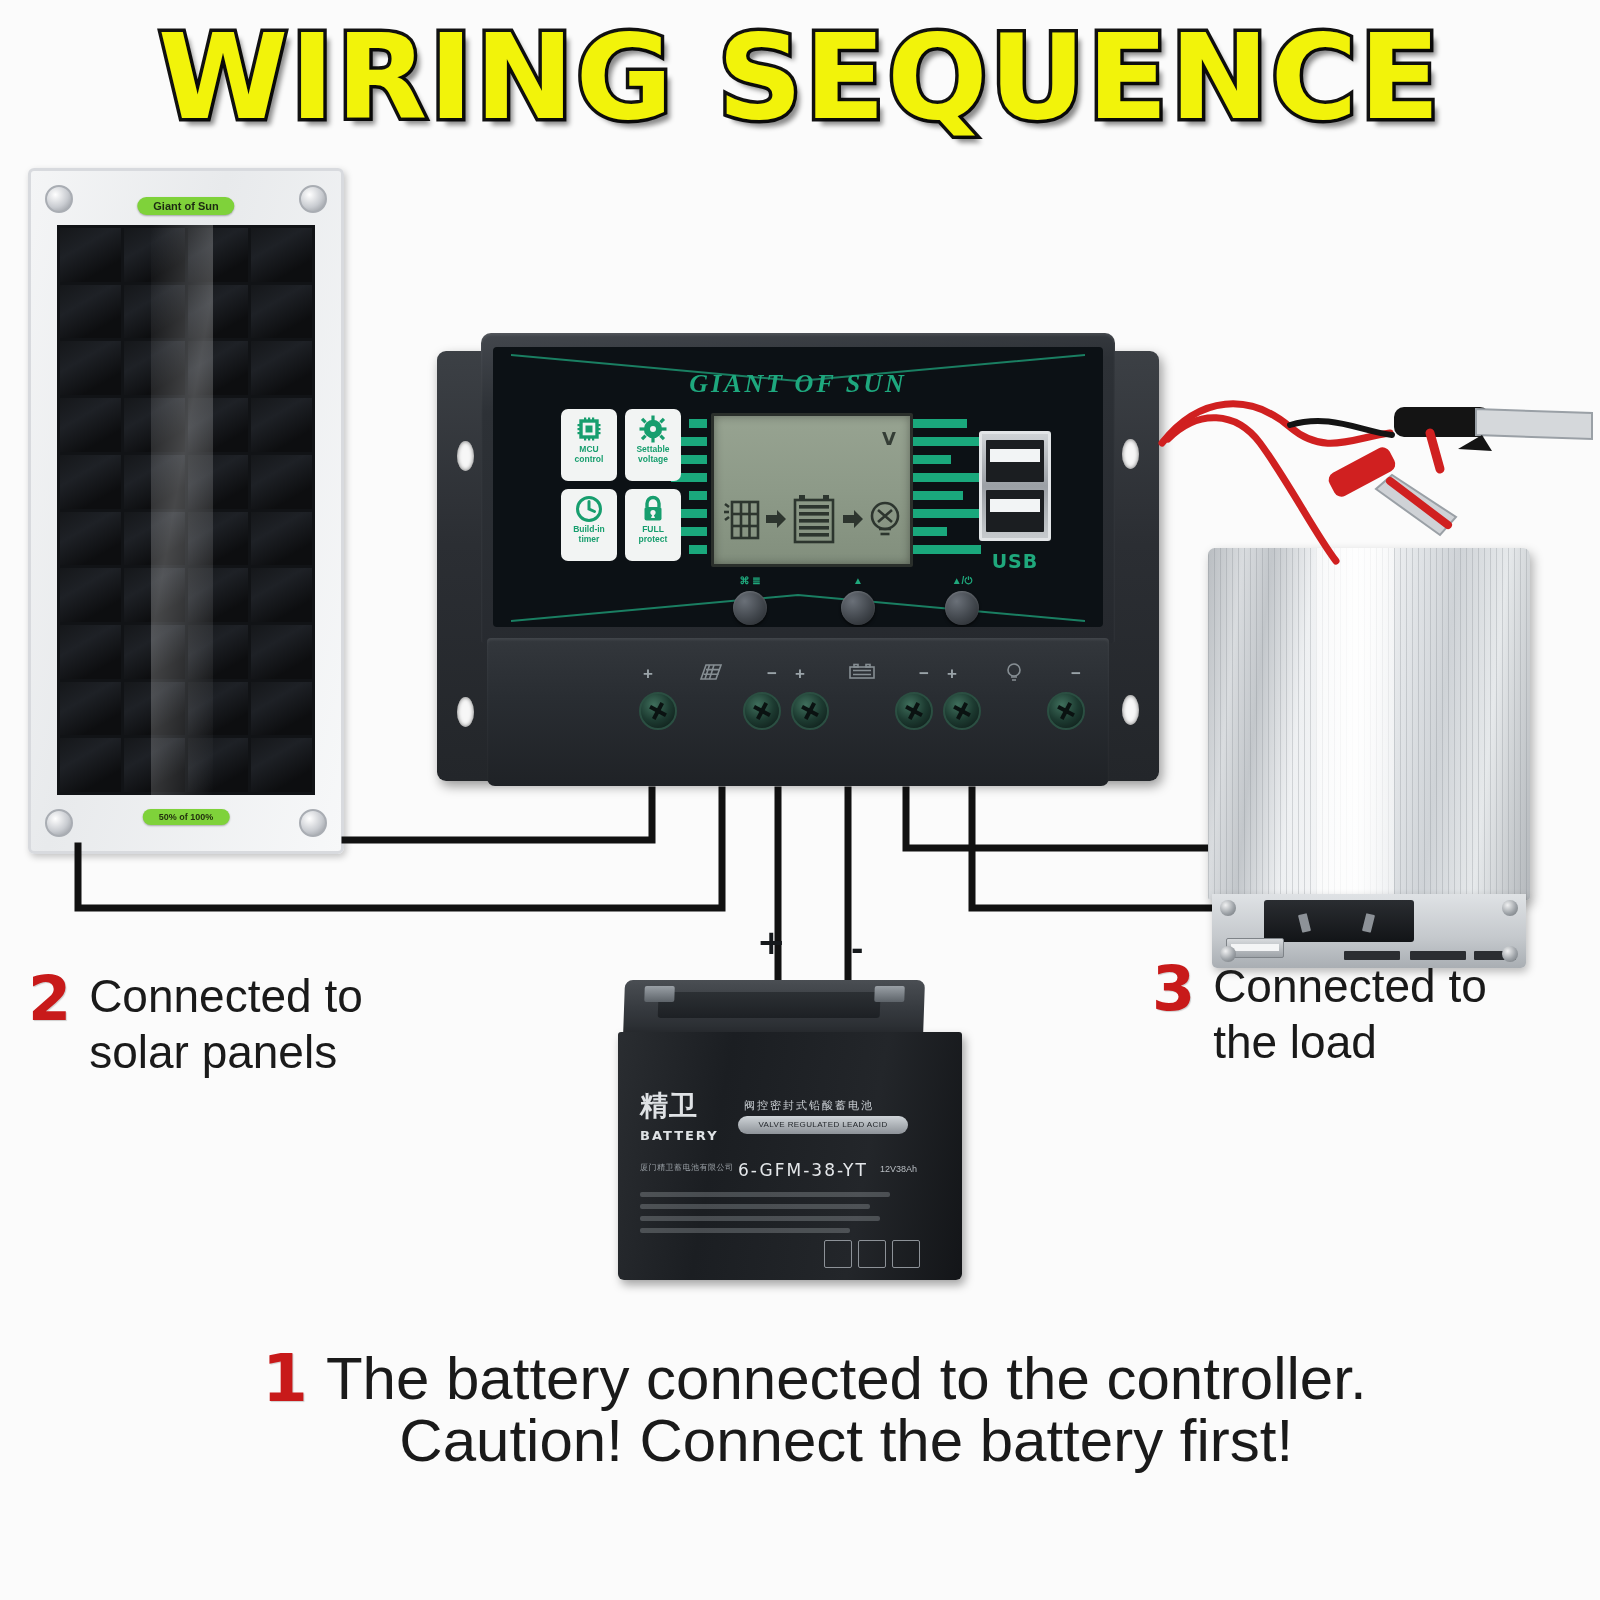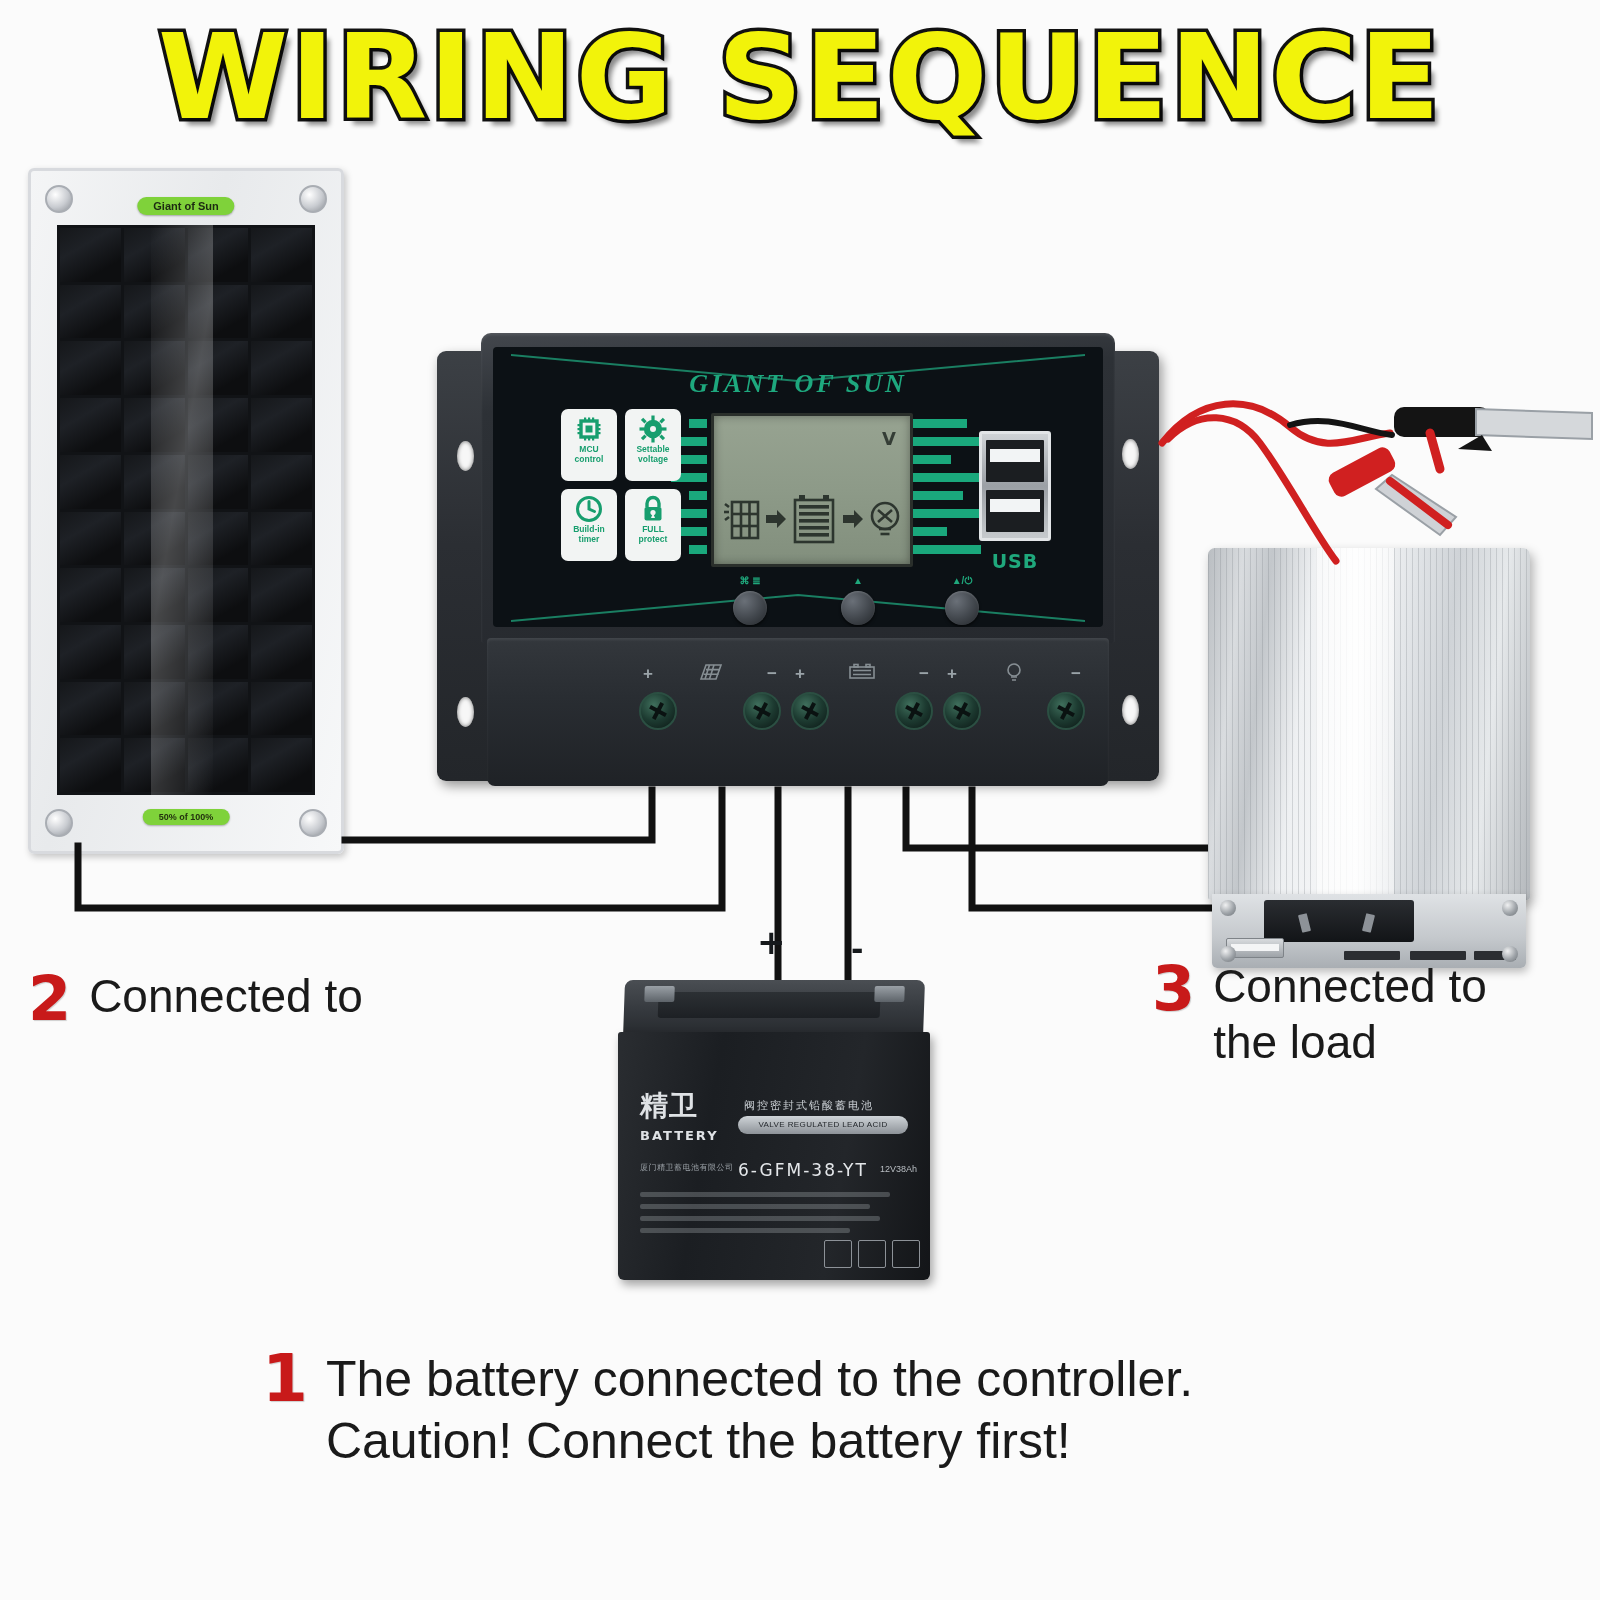--- a/index.html
+++ b/index.html
@@ -397,21 +397,21 @@
     top: 6px;
     width: 30px; height: 16px;
     background: linear-gradient(180deg,#9aa0a6 0%, #5d6369 100%);
     border-radius: 2px;
   }
   #bat-term-pos { left: 20px; }
   #bat-term-neg { right: 20px; }
   #bat-body {
     position: absolute;
     left: 4px; top: 52px;
-    width: 312px; height: 248px;
+    width: 344px; height: 248px;
     background: linear-gradient(100deg,#2a2d31 0%, #1b1e22 30%, #23262a 70%, #131518 100%);
     border-radius: 3px 3px 6px 6px;
     box-shadow: 3px 5px 10px rgba(0,0,0,.35);
     overflow: hidden;
   }
   #bat-logo {
     position: absolute;
     left: 22px; top: 60px;
     color: #dfe2e5;
     font-family: "DejaVu Sans", sans-serif;
@@ -605,21 +605,21 @@
   .cap-text {
     font-family: "Liberation Sans", sans-serif;
     font-size: 46px;
     line-height: 56px;
     color: #1a1a1a;
   }
   #caption-2 { left: 28px;  top: 968px; }
   #caption-3 { left: 1152px; top: 958px; }
   #caption-1 { left: 262px; top: 1348px; }
   #caption-1 .cap-num { font-size: 66px; }
-  #caption-1 .cap-text { font-size: 50px; line-height: 62px; white-space: nowrap; }
+  #caption-1 .cap-text { font-size: 60px; line-height: 62px; white-space: nowrap; text-align: center; }
 </style>
 </head>
 <body>
 
 <div id="stage">
 
   <div id="title">WIRING SEQUENCE</div>
 
   <div id="solar-panel">
     <div id="panel-cells">
@@ -1030,20 +1030,21 @@
       <path d="M336 24 L452 28 L452 54 L336 50 Z" fill="#d5d8db" stroke="#9aa0a6" stroke-width="2"></path>
       <path d="M342 50 L352 66 L318 64 Z" fill="#141414"></path>
       <path d="M290 48 L300 84" stroke="#d02020" stroke-width="9" stroke-linecap="round"></path>
     </g>
   </svg>
 
   <div class="caption" id="caption-2">
     <div class="cap-num">2</div>
     <div class="cap-text">
       <span>Connected to</span><br>
+      <span>solar panels</span>
     </div>
   </div>
 
   <div class="caption" id="caption-3">
     <div class="cap-num">3</div>
     <div class="cap-text">
       <span>Connected to</span><br>
       <span>the load</span>
     </div>
   </div>

